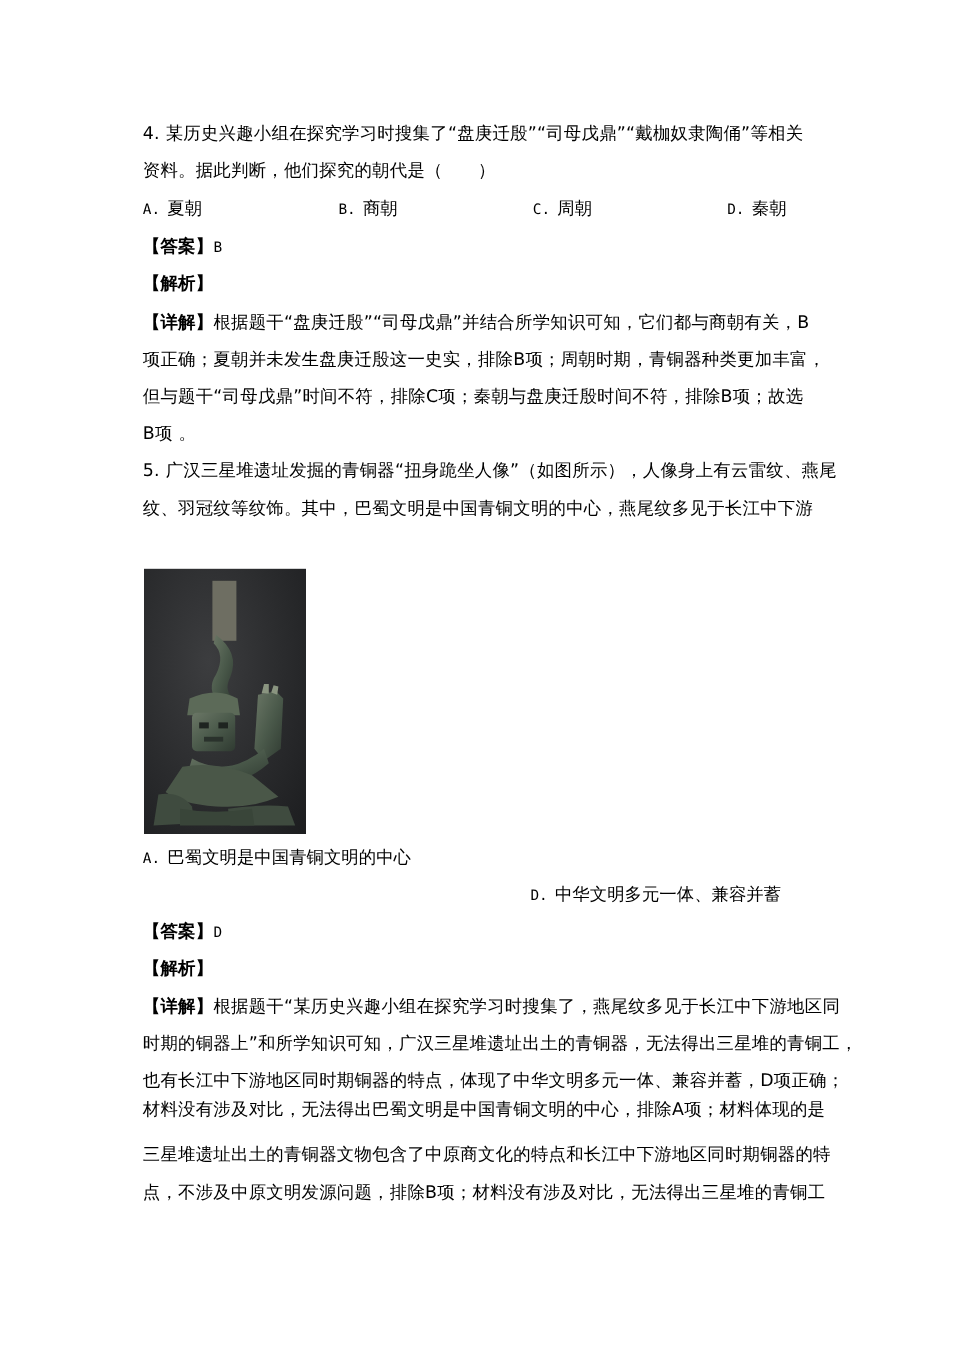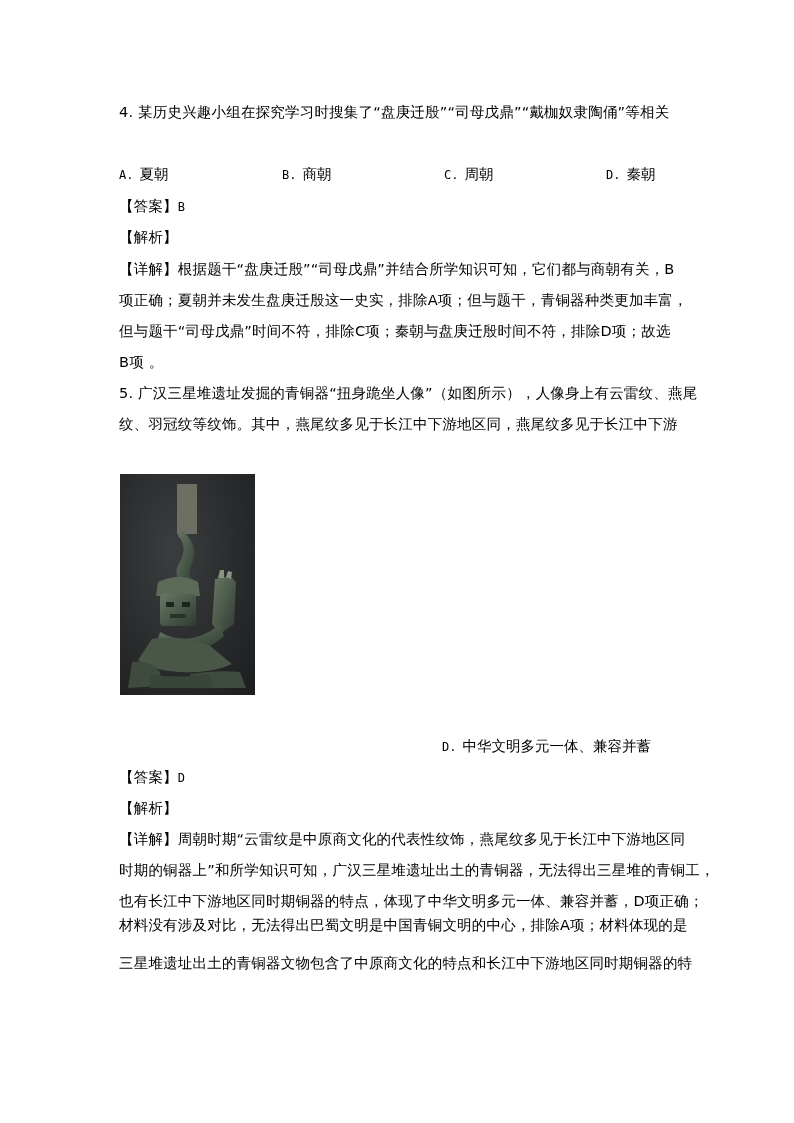--- a/index.html
+++ b/index.html
@@ -2,32 +2,33 @@
 <html><head>
 <meta charset="utf-8">
 <style>
   html, body { margin: 0; padding: 0; background: #ffffff; }
   body { width: 794px; height: 1123px; position: relative; overflow: hidden;
          font-family: "DejaVu Sans", "Liberation Sans", sans-serif; color: #000; }
   .page { position: absolute; left: 0; top: 0; width: 794px; height: 1123px; background: #fff; }
   .line { position: absolute; left: 119px; font-size: 14.5px; line-height: 20px; white-space: nowrap; letter-spacing: 0.2px; }
   .opt { position: absolute; font-size: 14.5px; line-height: 20px; white-space: nowrap; }
   .lbl { font-family: "DejaVu Sans Mono", "Liberation Mono", monospace; font-size: 12px; margin-right: 6px; }
-  .tag { font-weight: normal; }
+  .tag { font-weight: bold; }
   .figure { position: absolute; left: 120px; top: 474px; width: 135px; height: 221px;
             background: radial-gradient(ellipse at 40% 35%, #3c3d3f 0%, #2a2b2d 55%, #1c1d1f 100%);
             overflow: hidden; }
   .figure svg { display: block; }
 </style>
 </head>
 <body>
 
 <div class="page">
 
   <div class="line" style="top:102px">4. 某历史兴趣小组在探究学习时搜集了“盘庚迁殷”“司母戊鼎”“戴枷奴隶陶俑”等相关</div>
+  <div class="line" style="top:133px">资料。据此判断，他们探究的朝代是（　　）</div>
 
   <div class="opt" style="left:119px; top:164px">
     <span class="lbl">A.</span><span>夏朝</span>
   </div>
   <div class="opt" style="left:282px; top:164px">
     <span class="lbl">B.</span><span>商朝</span>
   </div>
   <div class="opt" style="left:444px; top:164px">
     <span class="lbl">C.</span><span>周朝</span>
   </div>
@@ -37,26 +38,26 @@
 
   <div class="line" style="top:196px">
     <span class="tag">【答案】</span><span class="lbl">B</span>
   </div>
   <div class="line" style="top:227px">
     <span class="tag">【解析】</span>
   </div>
   <div class="line" style="top:259px">
     <span class="tag">【详解】</span><span>根据题干“盘庚迁殷”“司母戊鼎”并结合所学知识可知，它们都与商朝有关，B</span>
   </div>
-  <div class="line" style="top:290px">项正确；夏朝并未发生盘庚迁殷这一史实，排除A项；但与题干，青铜器种类更加丰富，</div>
-  <div class="line" style="top:321px">但与题干“司母戊鼎”时间不符，排除C项；秦朝与盘庚迁殷时间不符，排除D项；故选</div>
+  <div class="line" style="top:290px">项正确；夏朝并未发生盘庚迁殷这一史实，排除B项；周朝时期，青铜器种类更加丰富，</div>
+  <div class="line" style="top:321px">但与题干“司母戊鼎”时间不符，排除C项；秦朝与盘庚迁殷时间不符，排除B项；故选</div>
   <div class="line" style="top:352px">B项 。</div>
 
   <div class="line" style="top:383px">5. 广汉三星堆遗址发掘的青铜器“扭身跪坐人像”（如图所示），人像身上有云雷纹、燕尾</div>
-  <div class="line" style="top:414px">纹、羽冠纹等纹饰。其中，燕尾纹多见于长江中下游地区同，燕尾纹多见于长江中下游</div>
+  <div class="line" style="top:414px">纹、羽冠纹等纹饰。其中，巴蜀文明是中国青铜文明的中心，燕尾纹多见于长江中下游</div>
 
   <div class="figure">
     <svg width="135" height="221" viewBox="0 0 135 221">
       <defs>
         <linearGradient id="br" x1="0" y1="0" x2="1" y2="1">
           <stop offset="0" stop-color="#6b7766"></stop>
           <stop offset="0.5" stop-color="#4b5a4b"></stop>
           <stop offset="1" stop-color="#2f3a31"></stop>
         </linearGradient>
       </defs>
@@ -77,31 +78,35 @@
       <path d="M40 158 Q70 175 100 150 L104 162 Q72 190 36 172 Z" fill="url(#br)"></path>
 
       <path d="M32 165 Q60 160 90 172 L112 190 Q90 200 60 198 Q30 196 18 186 Z" fill="#4a5748"></path>
 
       <path d="M12 188 Q30 185 40 198 L42 212 L8 214 Z" fill="#3f4b3f"></path>
       <path d="M70 200 Q95 196 120 198 L126 214 L72 214 Z" fill="#3f4b3f"></path>
       <path d="M30 200 Q60 205 90 200 L92 214 L30 214 Z" fill="#394539"></path>
     </svg>
   </div>
 
+  <div class="opt" style="left:119px; top:705px">
+    <span class="lbl">A.</span><span>巴蜀文明是中国青铜文明的中心</span>
+  </div>
   <div class="opt" style="left:442px; top:736px">
     <span class="lbl">D.</span><span>中华文明多元一体、兼容并蓄</span>
   </div>
 
   <div class="line" style="top:767px">
     <span class="tag">【答案】</span><span class="lbl">D</span>
   </div>
   <div class="line" style="top:798px">
     <span class="tag">【解析】</span>
   </div>
   <div class="line" style="top:829px">
-    <span class="tag">【详解】</span><span>周朝时期“云雷纹是中原商文化的代表性纹饰，燕尾纹多见于长江中下游地区同</span>
+    <span class="tag">【详解】</span><span>根据题干“某历史兴趣小组在探究学习时搜集了，燕尾纹多见于长江中下游地区同</span>
   </div>
   <div class="line" style="top:860px">时期的铜器上”和所学知识可知，广汉三星堆遗址出土的青铜器，无法得出三星堆的青铜工，</div>
   <div class="line" style="top:891px">也有长江中下游地区同时期铜器的特点，体现了中华文明多元一体、兼容并蓄，D项正确；</div>
   <div class="line" style="top:915px">材料没有涉及对比，无法得出巴蜀文明是中国青铜文明的中心，排除A项；材料体现的是</div>
   <div class="line" style="top:953px">三星堆遗址出土的青铜器文物包含了中原商文化的特点和长江中下游地区同时期铜器的特</div>
+  <div class="line" style="top:984px">点，不涉及中原文明发源问题，排除B项；材料没有涉及对比，无法得出三星堆的青铜工</div>
 
 </div>
 
 </body></html>

